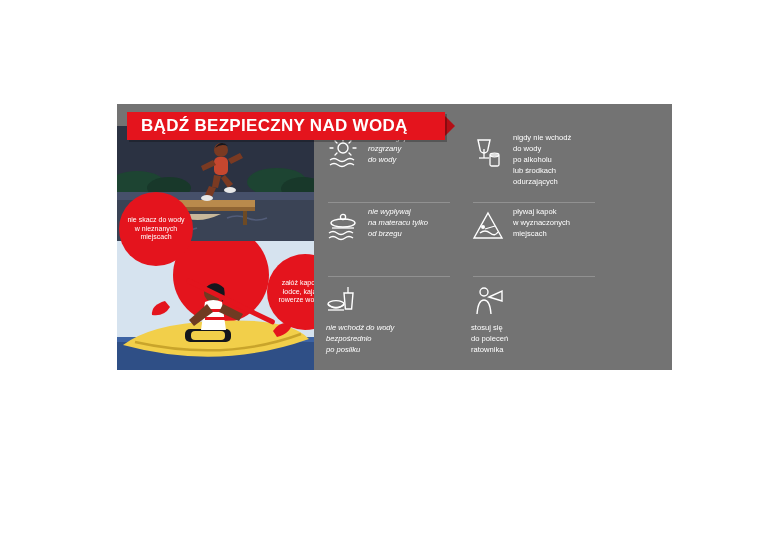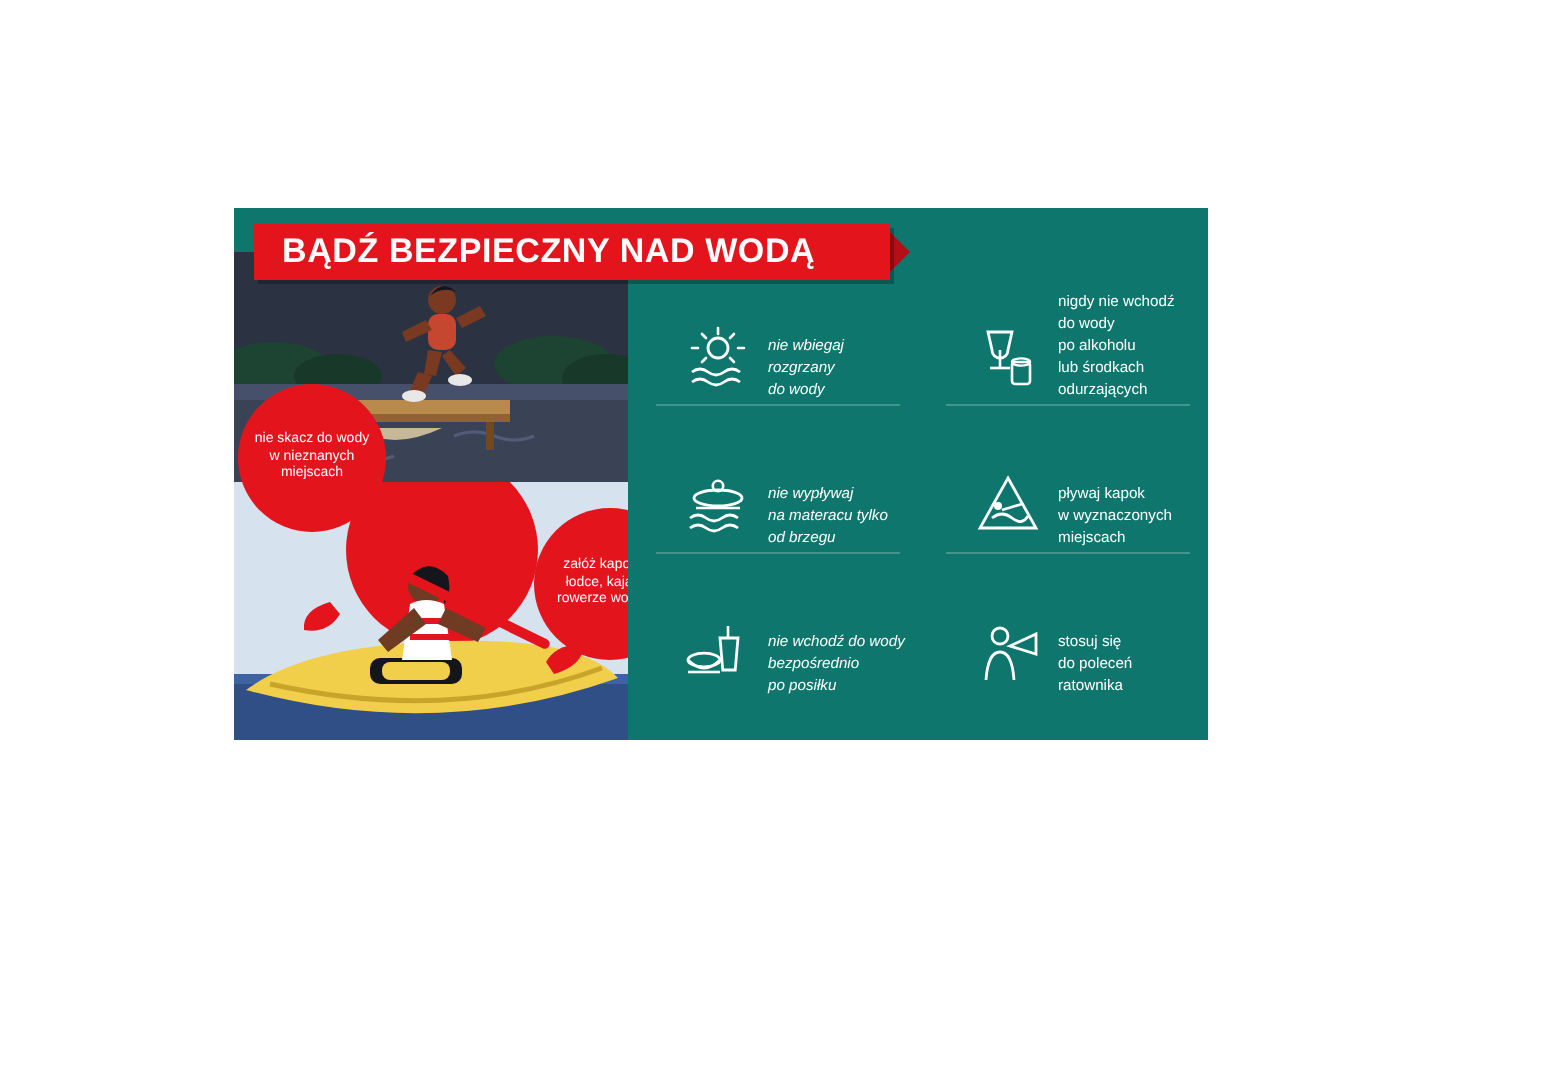--- a/index.html
+++ b/index.html
@@ -9,23 +9,23 @@
     width: 781px;
     height: 534px;
     overflow: hidden;
     font-family: "Liberation Sans", sans-serif;
   }
 
   #poster {
     position: absolute;
     left: 117px;
     top: 104px;
-    width: 487px;
+    width: 555px;
     height: 266px;
-    background: #0f766e;
+    background: #737373;
     overflow: hidden;
   }
 
   
   .title-banner {
     position: absolute;
     left: 10px;
     top: 8px;
     width: 318px;
     height: 28px;
@@ -116,29 +116,29 @@
     position: absolute;
     top: 0;
     width: 145px;
     height: 244px;
   }
   #tips-col-left { left: 0; font-style: italic; }
   #tips-col-right { left: 145px; }
 
   .tip {
     position: absolute;
-    left: 24px;
+    left: 8px;
     width: 137px;
     height: 68px;
     display: flex;
-    align-items: flex-end;
+    align-items: flex-start;
   }
   .tip.r1 { top: 6px; }
   .tip.r2 { top: 80px; }
-  .tip.r3 { top: 154px; }
+  .tip.r3 { top: 154px; flex-direction: column; }
 
   .tip-icon {
     width: 42px;
     height: 42px;
     flex: 0 0 42px;
     display: flex;
     align-items: center;
     justify-content: center;
   }
   .tip-text {

